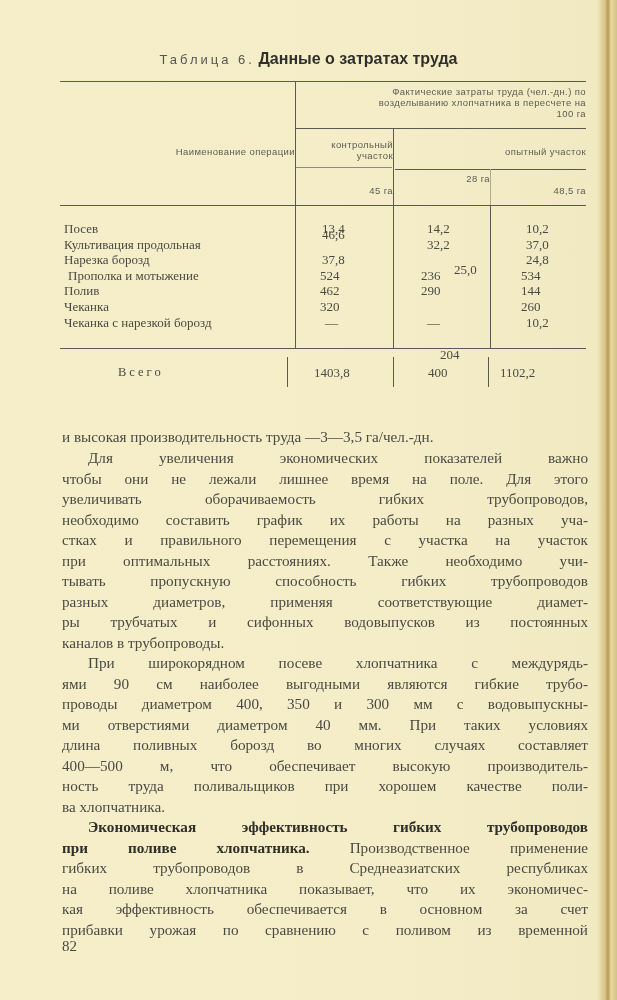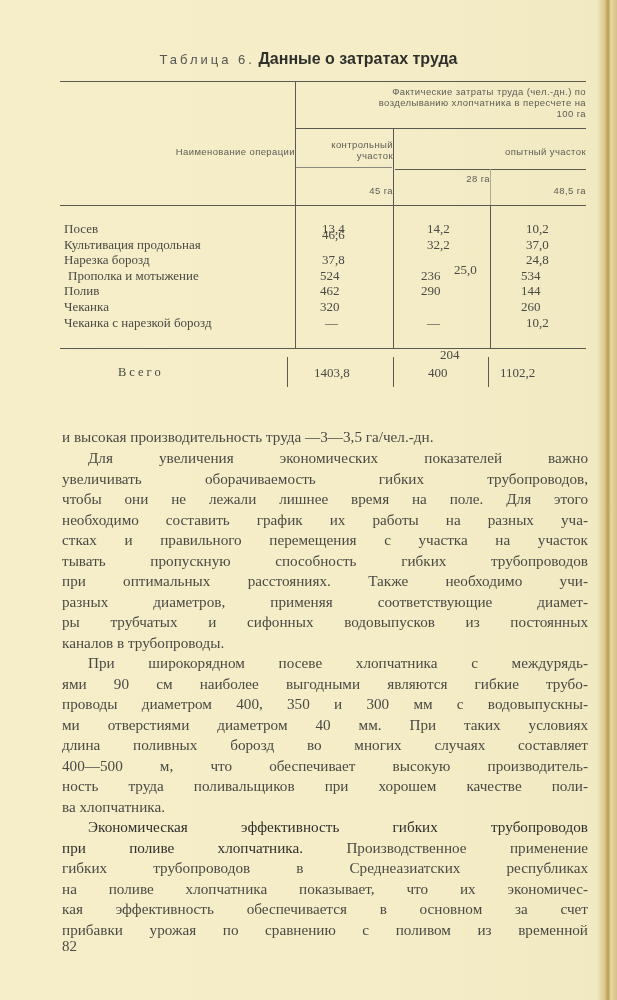--- a/index.html
+++ b/index.html
@@ -37,21 +37,21 @@
     .num { position: absolute; font-size: 13px; line-height: 15.6px; color: #4a4a44; }
 
     .para {
       position: absolute; left: 62px; width: 526px;
       font-size: 15.2px; line-height: 20.5px; color: #4a4a44;
       text-align: justify;
     }
     .line { display: block; white-space: nowrap; text-align-last: justify; text-align: justify; }
     .line.last { text-align-last: left; }
     .indent { padding-left: 26px; }
-    .bold { font-weight: normal; color: #2f2f2b; font-family: "Liberation Serif", serif; }
+    .bold { font-weight: bold; color: #2f2f2b; font-family: "Liberation Serif", serif; }
     .pagenum { position: absolute; left: 62px; top: 938px; font-size: 15px; color: #4a4a44; }
   </style>
 </head>
 <body>
 
 <div class="page">
   <div class="edge-shadow"></div>
 
   <div class="caption">
     <span class="label">Таблица 6.</span>
@@ -133,26 +133,26 @@
       <div class="num" style="top:284px; left:440px;">1102,2</div>
     </div>
   </div>
 
   <div class="para" style="top:427px;">
     <span class="line last">и высокая производительность труда —3—3,5 га/чел.-дн.</span>
   </div>
 
   <div class="para" style="top:448px;">
     <span class="line indent">Для увеличения экономических показателей важно</span>
+    <span class="line">чтобы они не лежали лишнее время на поле. Для этого</span>
     <span class="line">увеличивать оборачиваемость гибких трубопроводов,</span>
-    <span class="line">чтобы они не лежали лишнее время на поле. Для этого</span>
     <span class="line">необходимо составить график их работы на разных уча-</span>
     <span class="line">стках и правильного перемещения с участка на участок</span>
+    <span class="line">при оптимальных расстояниях. Также необходимо учи-</span>
     <span class="line">тывать пропускную способность гибких трубопроводов</span>
-    <span class="line">при оптимальных расстояниях. Также необходимо учи-</span>
     <span class="line">разных диаметров, применяя соответствующие диамет-</span>
     <span class="line">ры трубчатых и сифонных водовыпусков из постоянных</span>
     <span class="line last">каналов в трубопроводы.</span>
   </div>
 
   <div class="para" style="top:653px;">
     <span class="line indent">При широкорядном посеве хлопчатника с междурядь-</span>
     <span class="line">ями 90 см наиболее выгодными являются гибкие трубо-</span>
     <span class="line">проводы диаметром 400, 350 и 300 мм с водовыпускны-</span>
     <span class="line">ми отверстиями диаметром 40 мм. При таких условиях</span>

